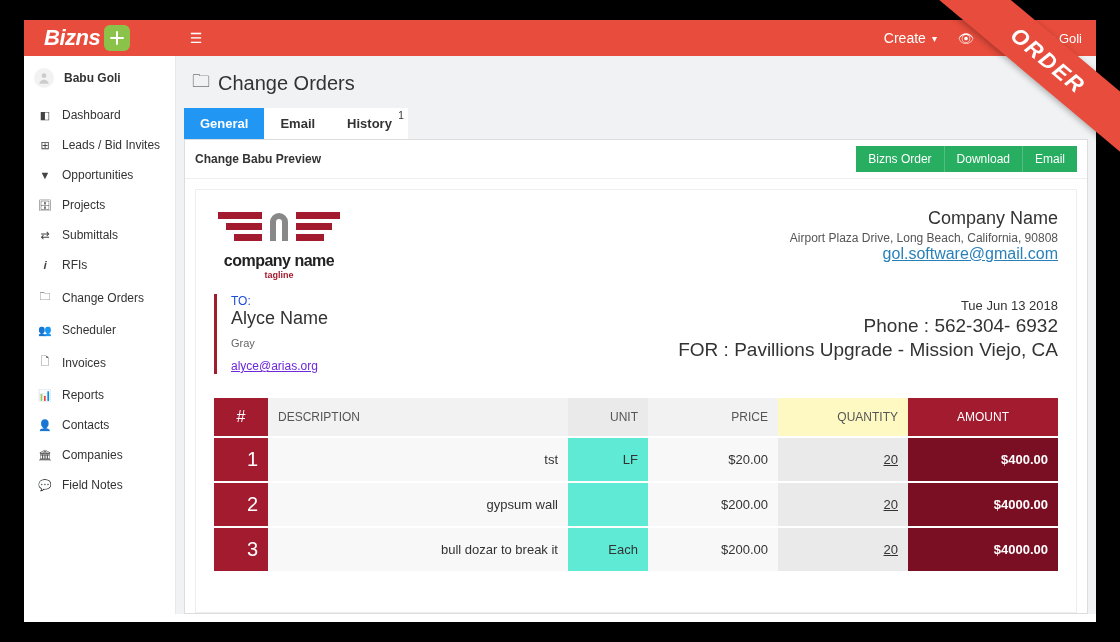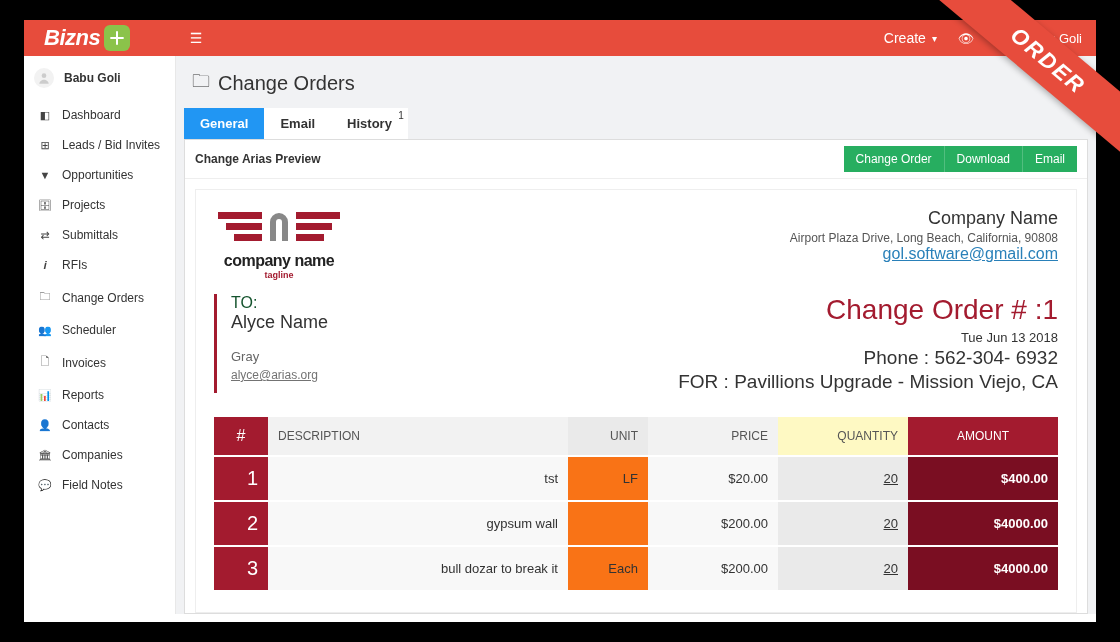--- a/index.html
+++ b/index.html
@@ -47,38 +47,38 @@
 .doc-head { display: flex; justify-content: space-between; margin-bottom: 14px; }
 .co-logo { display: flex; flex-direction: column; align-items: center; }
 .co-name-txt { font-family: Arial Black, Arial; font-weight: 900; font-size: 16px; color: #222; letter-spacing: -0.5px; margin-top: 2px; }
 .co-tag { font-size: 9px; color: #a31b2f; font-weight: 600; }
 .co-right { text-align: right; }
 .co-right .cname { font-size: 18px; color: #333; margin-bottom: 2px; }
 .co-right .addr { font-size: 12px; color: #555; }
 .co-right .mail { font-size: 16px; color: #2980b9; text-decoration: underline; }
 
 .doc-meta { display: flex; justify-content: space-between; border-left: 3px solid #a31b2f; padding-left: 14px; margin-bottom: 24px; }
-.to-block .to { font-size: 16px; color: #14532d; }
+.to-block .to { font-size: 12px; color: #1d4ed8; }
 .to-block .to-name { font-size: 18px; font-weight: 400; color: #333; }
-.to-block .to-sub { font-size: 13px; color: #666; margin-top: 16px; }
-.to-block .to-mail { font-size: 12px; color: #737373; text-decoration: underline; margin-top: 4px; display: inline-block; }
+.to-block .to-sub { font-size: 11px; color: #666; margin-top: 8px; }
+.to-block .to-mail { font-size: 12px; color: #6d28d9; text-decoration: underline; margin-top: 10px; display: inline-block; }
 .co-block { text-align: right; }
 .co-title { font-size: 28px; color: #a31b2f; font-weight: 400; }
 .co-date { font-size: 13px; color: #333; margin-top: 4px; }
 .co-phone, .co-for { font-size: 19px; color: #333; margin-top: 2px; }
 
 .tbl { width: 100%; border-collapse: collapse; }
 .tbl th { background: #f2f2f2; color: #555; font-size: 12px; font-weight: 400; padding: 10px; text-align: right; }
 .tbl th.num { background: #a31b2f; color: #fff; text-align: center; font-size: 16px; width: 54px; }
 .tbl th.desc { text-align: left; }
 .tbl th.amt { background: #a31b2f; color: #fff; text-align: center; }
 .tbl td { padding: 10px; font-size: 13px; color: #333; text-align: right; border-top: 2px solid #fff; }
 .tbl td.num { background: #a31b2f; color: #fff; text-align: right; font-size: 20px; font-weight: 400; }
 .tbl td.desc { text-align: right; background: #f8f8f8; }
-.tbl td.unit { background: #f97316; width: 80px; }
+.tbl td.unit { background: #5eead4; width: 80px; }
 .tbl td.price { background: #f8f8f8; width: 130px; }
 .tbl td.qty { background: #eaeaea; width: 130px; text-decoration: underline; }
 .tbl td.amt { background: #7a0e22; color: #fff; font-weight: 700; width: 150px; }
 .tbl th.unit { width: 80px; background: #eaeaea; }
 .tbl th.qty { width: 130px; background: #fef9c3; }
 .tbl th.price { width: 130px; }
 .tbl th.amt { width: 150px; }
 
 .ribbon { position: absolute; top: 38px; right: -52px; background: #e74c3c; color: #fff; font-weight: 700; font-size: 22px; padding: 10px 80px; transform: rotate(40deg); letter-spacing: 2px; box-shadow: 0 2px 6px rgba(0,0,0,0.3); z-index: 10; font-style: italic; }
 </style>
@@ -183,23 +183,23 @@
         <div class="tab active">General</div>
         <div class="tab">Email</div>
         <div class="tab">
           <span>History</span>
           <span class="sup">1</span>
         </div>
       </div>
 
       <div class="panel">
         <div class="panel-head">
-          <span class="panel-title">Change Arias Preview</span>
+          <span class="panel-title">Change Babu Preview</span>
           <div class="btn-group">
-            <div class="btn">Change Order</div>
+            <div class="btn">Bizns Order</div>
             <div class="btn">Download</div>
             <div class="btn">Email</div>
           </div>
         </div>
 
         <div class="doc-wrap">
           <div class="doc">
             <div class="doc-head">
               <div class="co-logo">
                 <svg width="130" height="42" viewBox="0 0 130 42">
@@ -224,21 +224,20 @@
             </div>
 
             <div class="doc-meta">
               <div class="to-block">
                 <div class="to">TO:</div>
                 <div class="to-name">Alyce Name</div>
                 <div class="to-sub">Gray</div>
                 <a class="to-mail">alyce@arias.org</a>
               </div>
               <div class="co-block">
-                <div class="co-title">Change Order # :1</div>
                 <div class="co-date">Tue Jun 13 2018</div>
                 <div class="co-phone">Phone : 562-304- 6932</div>
                 <div class="co-for">FOR : Pavillions Upgrade - Mission Viejo, CA</div>
               </div>
             </div>
 
             <table class="tbl">
               <thead>
                 <tr>
                   <th class="num">#</th>

